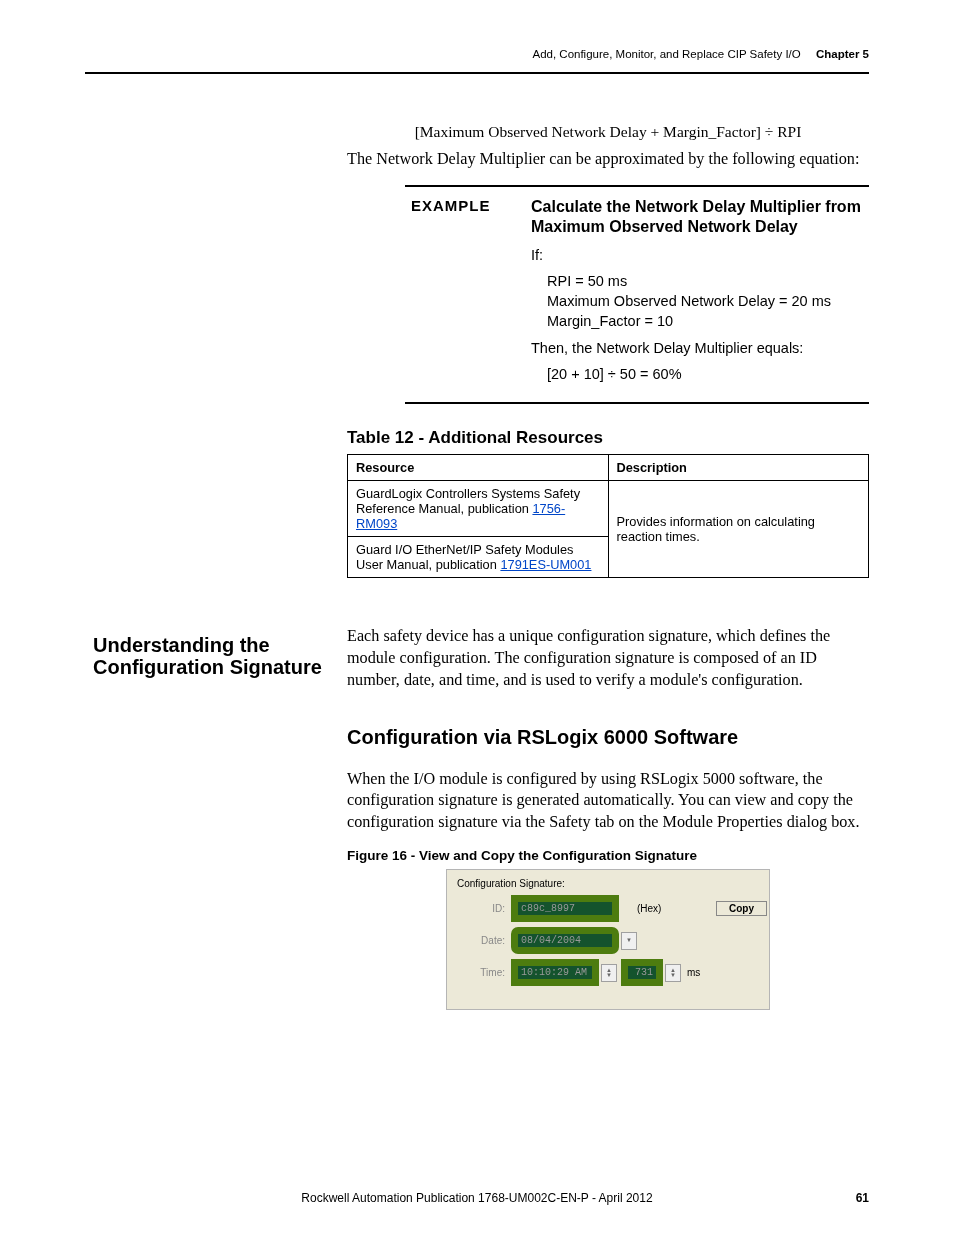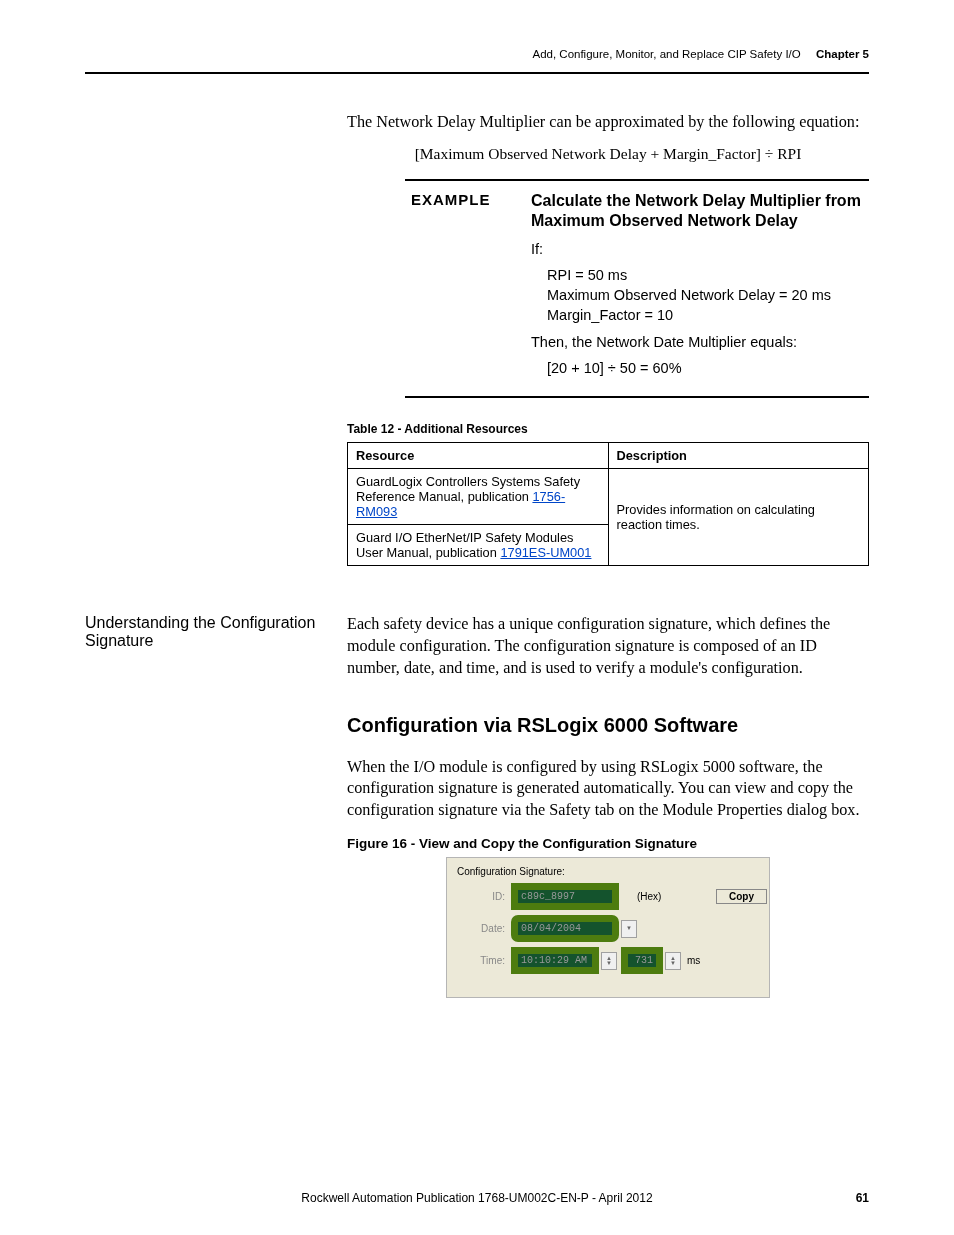--- a/index.html
+++ b/index.html
@@ -81,21 +81,21 @@
     margin: 0 0 8px 0;
     font-size: 14.5px;
   }
   .example-body .indent {
     margin-left: 16px;
     line-height: 1.4;
   }
   .table-caption {
     font-family: "Myriad Pro Cond","Arial Narrow",Arial,sans-serif;
     font-weight: 700;
-    font-size: 12px;
+    font-size: 17px;
     margin: 0 0 6px 0;
   }
   table.resource-table {
     width: 100%;
     border-collapse: collapse;
     font-family: "Myriad Pro Cond","Arial Narrow",Arial,sans-serif;
     font-size: 12.8px;
     margin-bottom: 48px;
   }
   table.resource-table th,
@@ -107,25 +107,25 @@
   }
   table.resource-table th {
     font-weight: 700;
   }
   .pub-link {
     color: #0046c8;
     text-decoration: underline;
   }
   .section-heading {
     font-family: "Myriad Pro Cond", "Arial Narrow", Arial, sans-serif;
-    font-weight: 400;
-    font-size: 16px;
+    font-weight: 700;
+    font-size: 20px;
     font-stretch: condensed;
     line-height: 1.1;
-    margin: 0;
+    margin: 8px;
   }
   .subsection-heading {
     font-family: "Myriad Pro Cond", "Arial Narrow", Arial, sans-serif;
     font-weight: 700;
     font-size: 20px;
     font-stretch: condensed;
     margin: 34px 0 20px 0;
   }
   .figure-caption {
     font-family: "Myriad Pro Cond","Arial Narrow",Arial,sans-serif;
@@ -218,34 +218,34 @@
 <div class="page">
 
   <div class="running-header">
     <span>Add, Configure, Monitor, and Replace CIP Safety I/O</span>
     <span class="chapter-label">Chapter 5</span>
   </div>
 
   <div class="content-row">
     <div class="left-col"></div>
     <div class="right-col">
+      <p class="serif-para center-indent" style="margin:10px 0 6px 0;">[Maximum Observed Network Delay + Margin_Factor] ÷ RPI</p>
       <p class="serif-para">The Network Delay Multiplier can be approximated by the following equation:</p>
-      <p class="serif-para center-indent" style="margin:10px 0 6px 0;">[Maximum Observed Network Delay + Margin_Factor] ÷ RPI</p>
 
       <div class="example-box">
         <div class="example-label">EXAMPLE</div>
         <div class="example-body">
           <div class="example-title">Calculate the Network Delay Multiplier from Maximum Observed Network Delay</div>
           <p>If:</p>
           <p class="indent">
             <span>RPI = 50 ms</span><br>
             <span>Maximum Observed Network Delay = 20 ms</span><br>
             <span>Margin_Factor = 10</span>
           </p>
-          <p>Then, the Network Date Multiplier equals:</p>
+          <p>Then, the Network Delay Multiplier equals:</p>
           <p class="indent">[20 + 10] ÷ 50 = 60%</p>
         </div>
       </div>
 
       <div class="table-caption">Table 12 - Additional Resources</div>
       <table class="resource-table">
         <thead>
           <tr>
             <th style="width:50%;">Resource</th>
             <th>Description</th>

